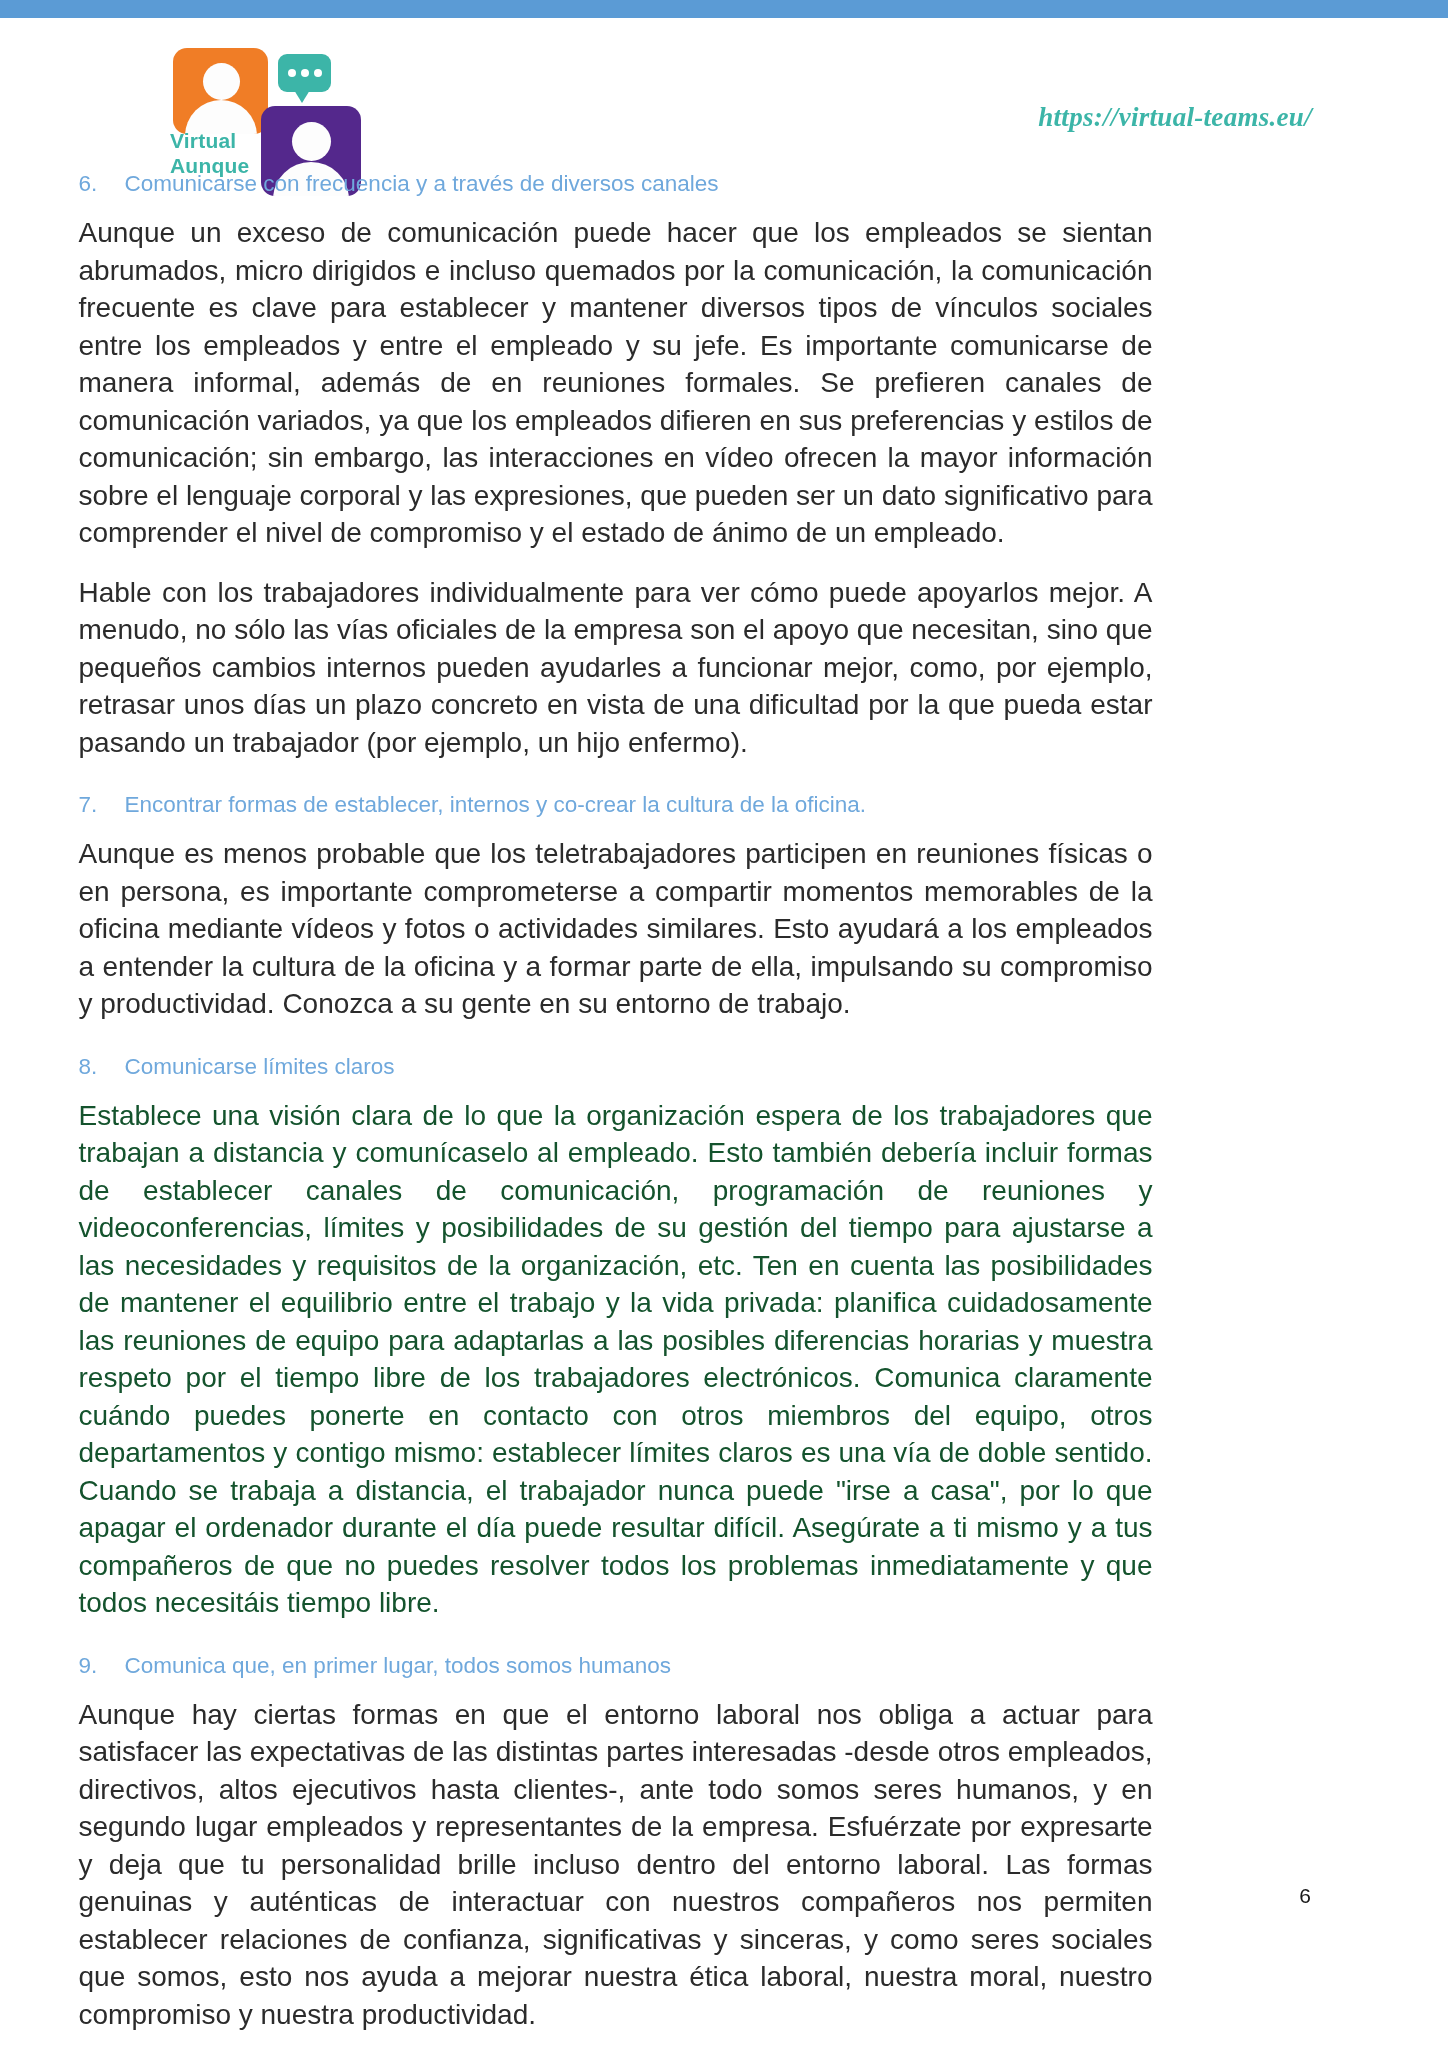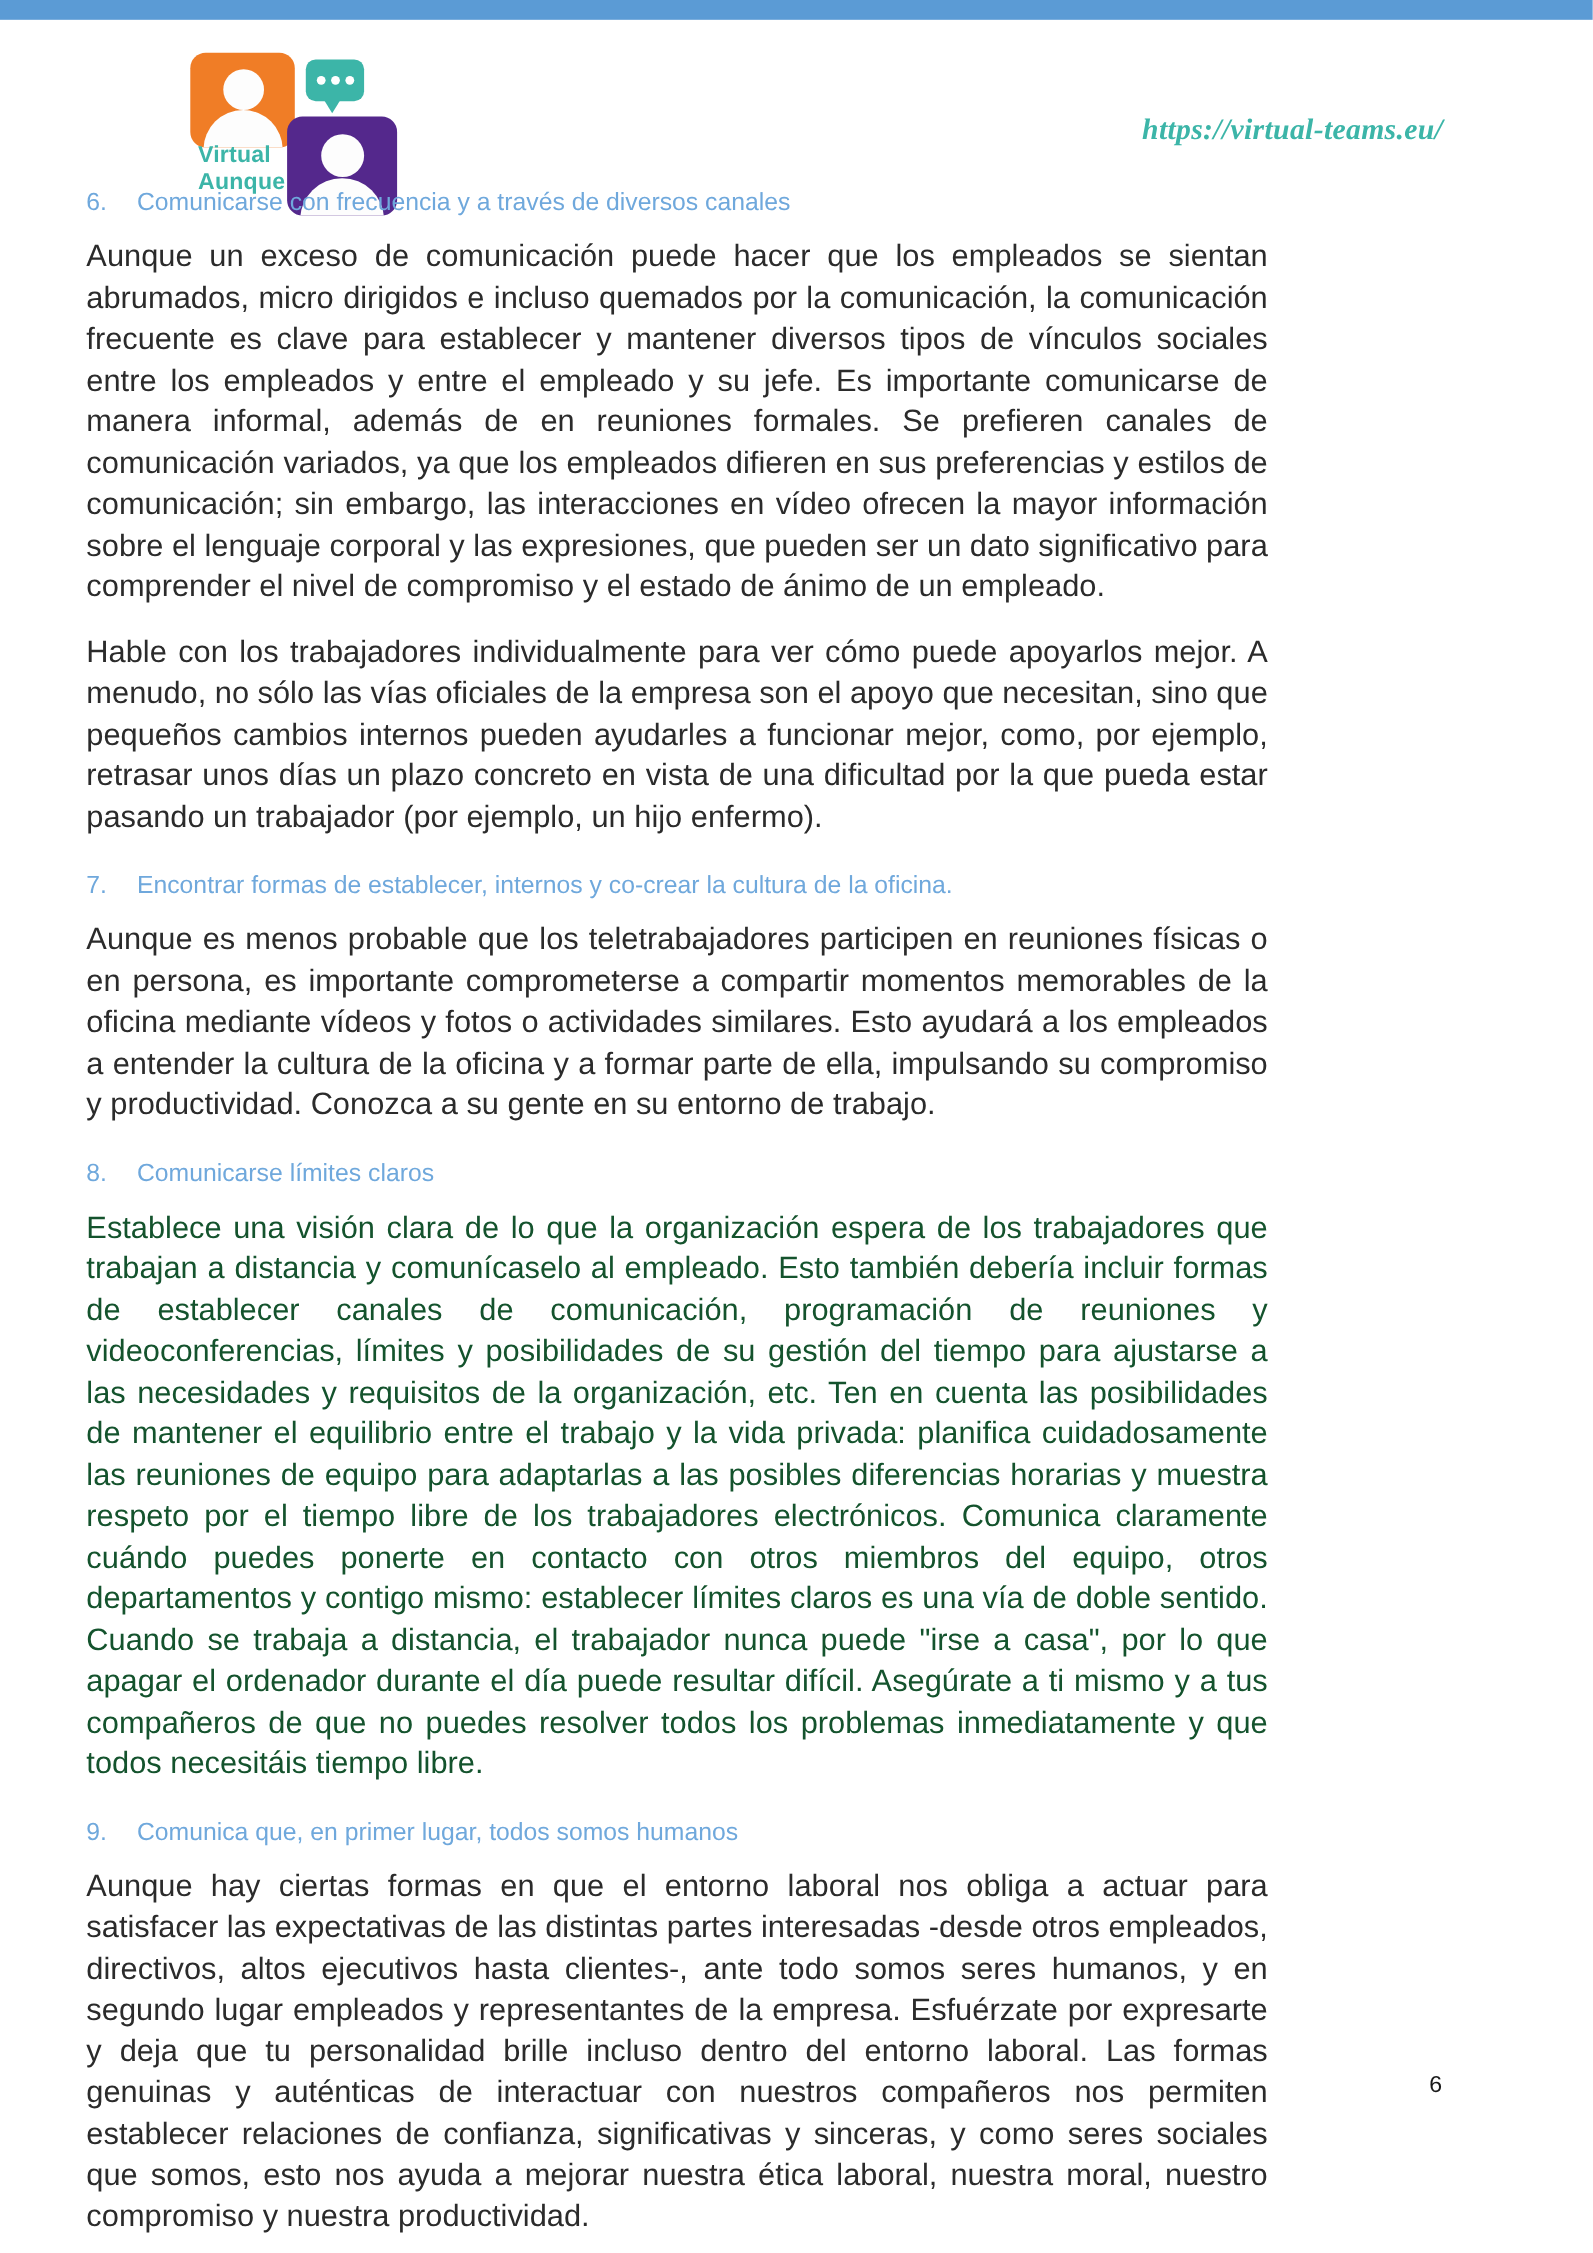--- a/index.html
+++ b/index.html
@@ -87,21 +87,21 @@
     width: 8px; height: 8px;
     background: #ffffff;
     border-radius: 50%;
   }
   .logo-bubble .d1 { left: 10px; }
   .logo-bubble .d2 { left: 23px; }
   .logo-bubble .d3 { left: 36px; }
 
   .logo-wordmark {
     position: absolute;
-    left: 12px; top: 88px;
+    left: 2px; top: 88px;
     color: #3cb5a8;
     font-weight: bold;
     font-size: 21px;
     line-height: 25px;
     letter-spacing: 0.2px;
     z-index: 5;
   }
   .logo-wordmark div { white-space: nowrap; }
 
   .site-url {

